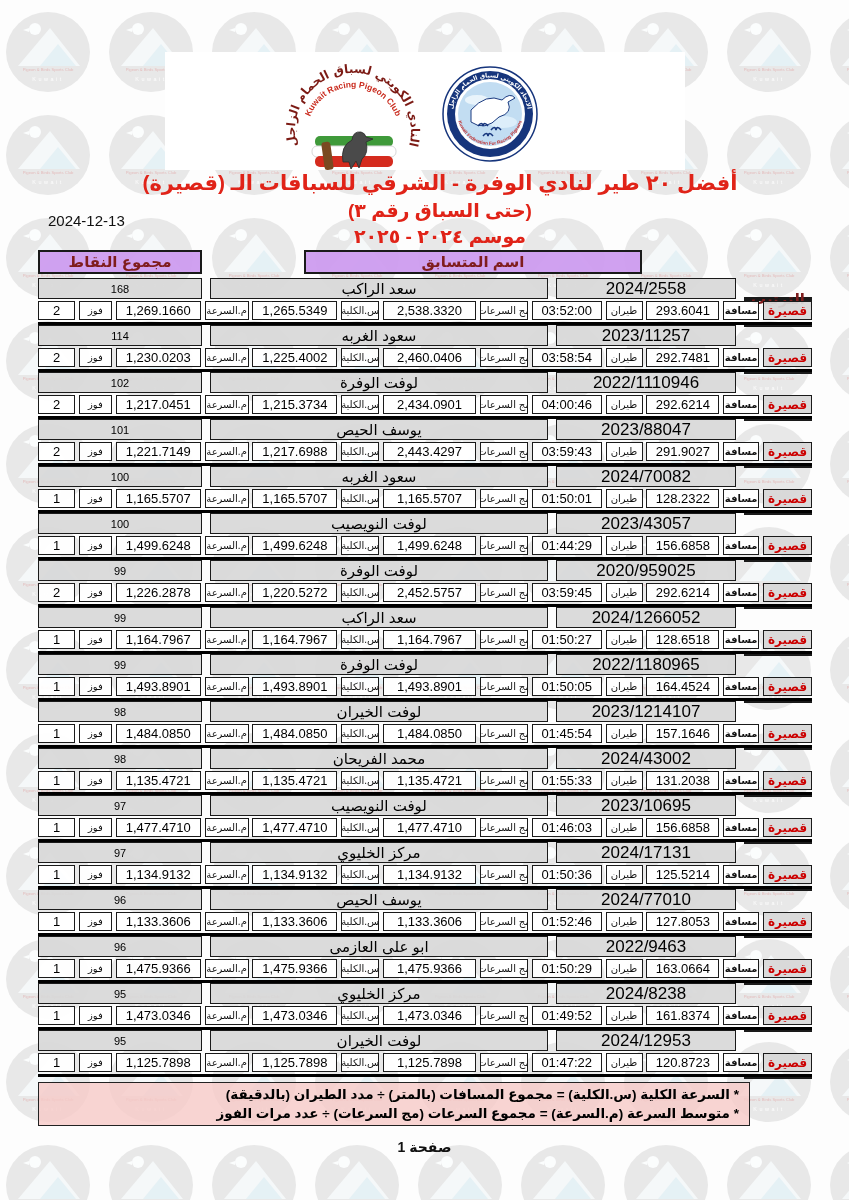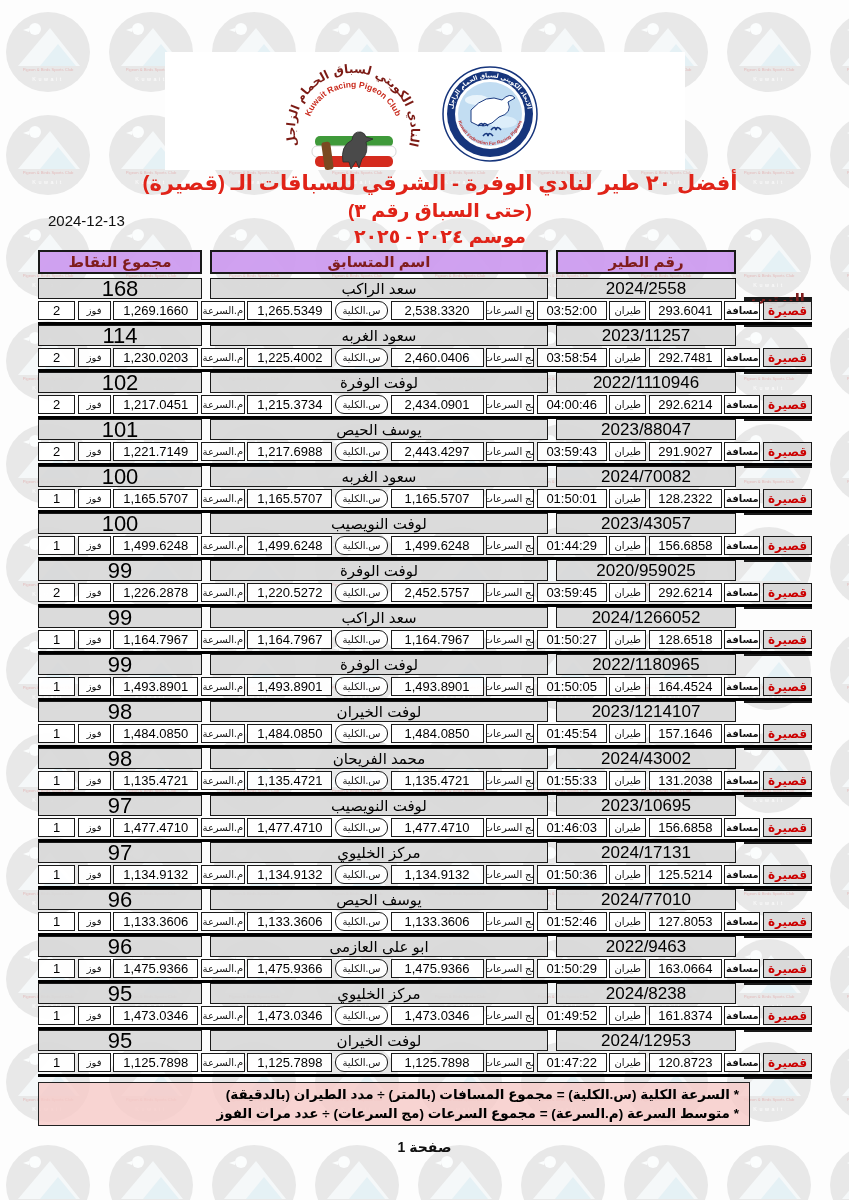--- a/index.html
+++ b/index.html
@@ -27,31 +27,31 @@
             font-weight:bold;font-size:15px;display:flex;align-items:center;justify-content:center;
             color:#7f1d1d;}
   .w-rank{width:68px;margin-top:47px;} .w-pigeon{width:180px;} .w-name{width:338px;} .w-points{width:164px;}
   .entry{margin:0;}
   .main-row{display:flex;justify-content:space-between;height:21px;margin-bottom:2px;}
   .cell{background:rgba(216,216,216,.92);border:1.5px solid #1a1a1a;box-sizing:border-box;
         display:flex;align-items:center;justify-content:center;white-space:nowrap;overflow:hidden;}
   .cell.rank{font-size:15px;}
   .cell.pigeon{font-size:17px;direction:ltr;}
   .cell.name{font-size:15px;}
-  .cell.points{font-size:22px;}
+  .cell.points{font-size:11px;}
   .detail-row{display:flex;justify-content:space-between;height:19px;}
   .dcell{box-sizing:border-box;border:1px solid #1a1a1a;display:flex;align-items:center;
          justify-content:center;white-space:nowrap;overflow:hidden;background:rgba(255,255,255,.93);}
   .dcell.cat{width:49px;background:rgba(216,216,216,.95);color:#cc0000;font-weight:bold;font-size:12px;}
   .dcell.lbl{font-size:10px;color:#111;}
   .dcell.val{font-size:13px;direction:ltr;}
   .dw-lbl-dist{width:36px;font-weight:bold;} .dw-val-dist{width:73px;}
   .dw-lbl-fly{width:37px;}  .dw-val-time{width:70px;}
   .dw-lbl-sum{width:48px;}  .dw-val-sum{width:93px;}
-  .dw-lbl-tot{width:53px;border-radius:9px;}  .dw-val-tot{width:85px;}
+  .dw-lbl-tot{width:38px;}  .dw-val-tot{width:85px;}
   .dw-lbl-avg{width:44px;}  .dw-val-avg{width:85px;}
   .dw-lbl-win{width:33px;}  .dw-val-win{width:37px;}
   .rule{height:3px;background:#000;margin-top:2px;}
   
   #footnotes{position:absolute;left:38px;top:1082px;width:712px;z-index:2;box-sizing:border-box;
              background:rgba(246,201,199,.8);border:1.5px solid #222;direction:rtl;
              padding:2px 10px;font-weight:bold;font-size:13.5px;line-height:19px;color:#000;}
   #page-number{position:absolute;left:0;top:1139px;width:849px;z-index:2;text-align:center;
                font-size:14px;font-weight:bold;direction:rtl;color:#111;}
 </style>
@@ -233,21 +233,20 @@
 
   <div id="title-block">
     <div class="t1">أفضل ٢٠ طير لنادي الوفرة - الشرقي للسباقات الـ (قصيرة)</div>
     <div class="t2">(حتى السباق رقم ٣)</div>
     <div class="t3">موسم ٢٠٢٤ - ٢٠٢٥</div>
   </div>
 
   <div id="rank-table">
     <div class="hdr-row">
       <div class="hdr-cell w-rank">الترتيب</div>
-      <div class="hdr-cell w-pigeon">رقم الطير</div>
       <div class="hdr-cell w-name">اسم المتسابق</div>
       <div class="hdr-cell w-points">مجموع النقاط</div>
     </div>
     <div id="entries">
   <div class="entry">
     <div class="main-row">
       <div class="cell rank w-rank">1</div>
       <div class="cell pigeon w-pigeon">2024/2558</div>
       <div class="cell name w-name">سعد الراكب</div>
       <div class="cell points w-points">168</div>

